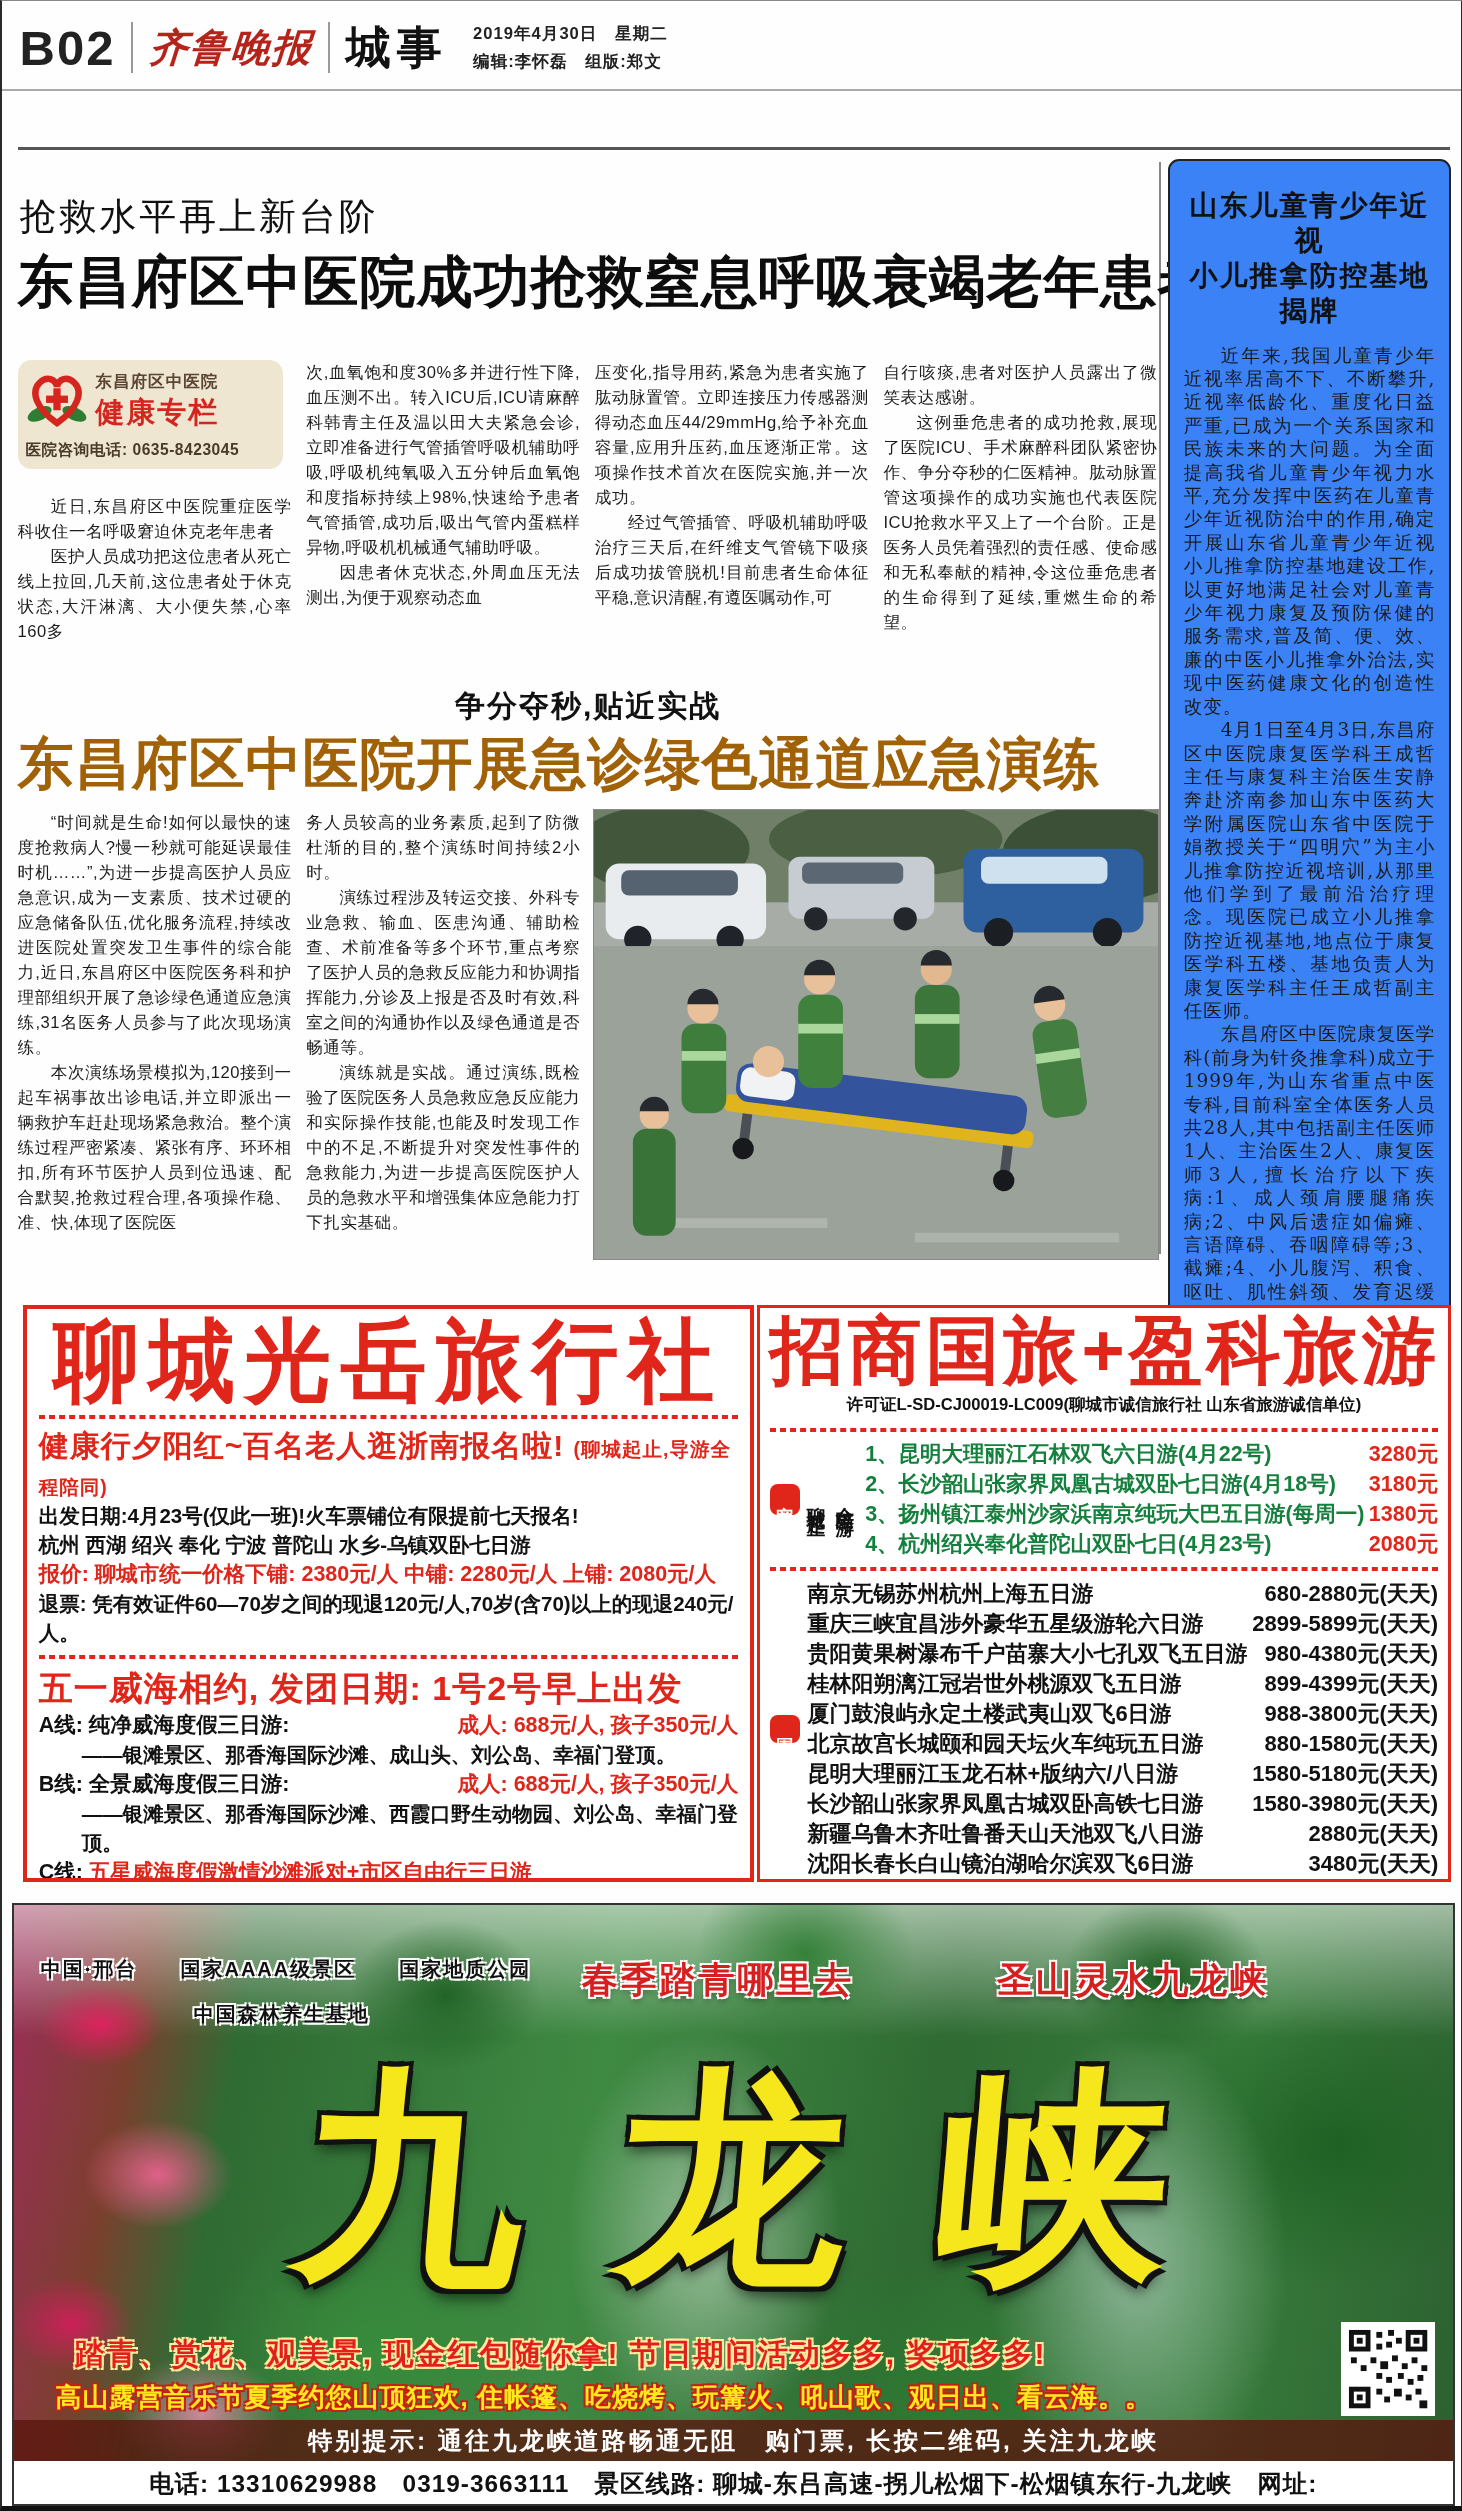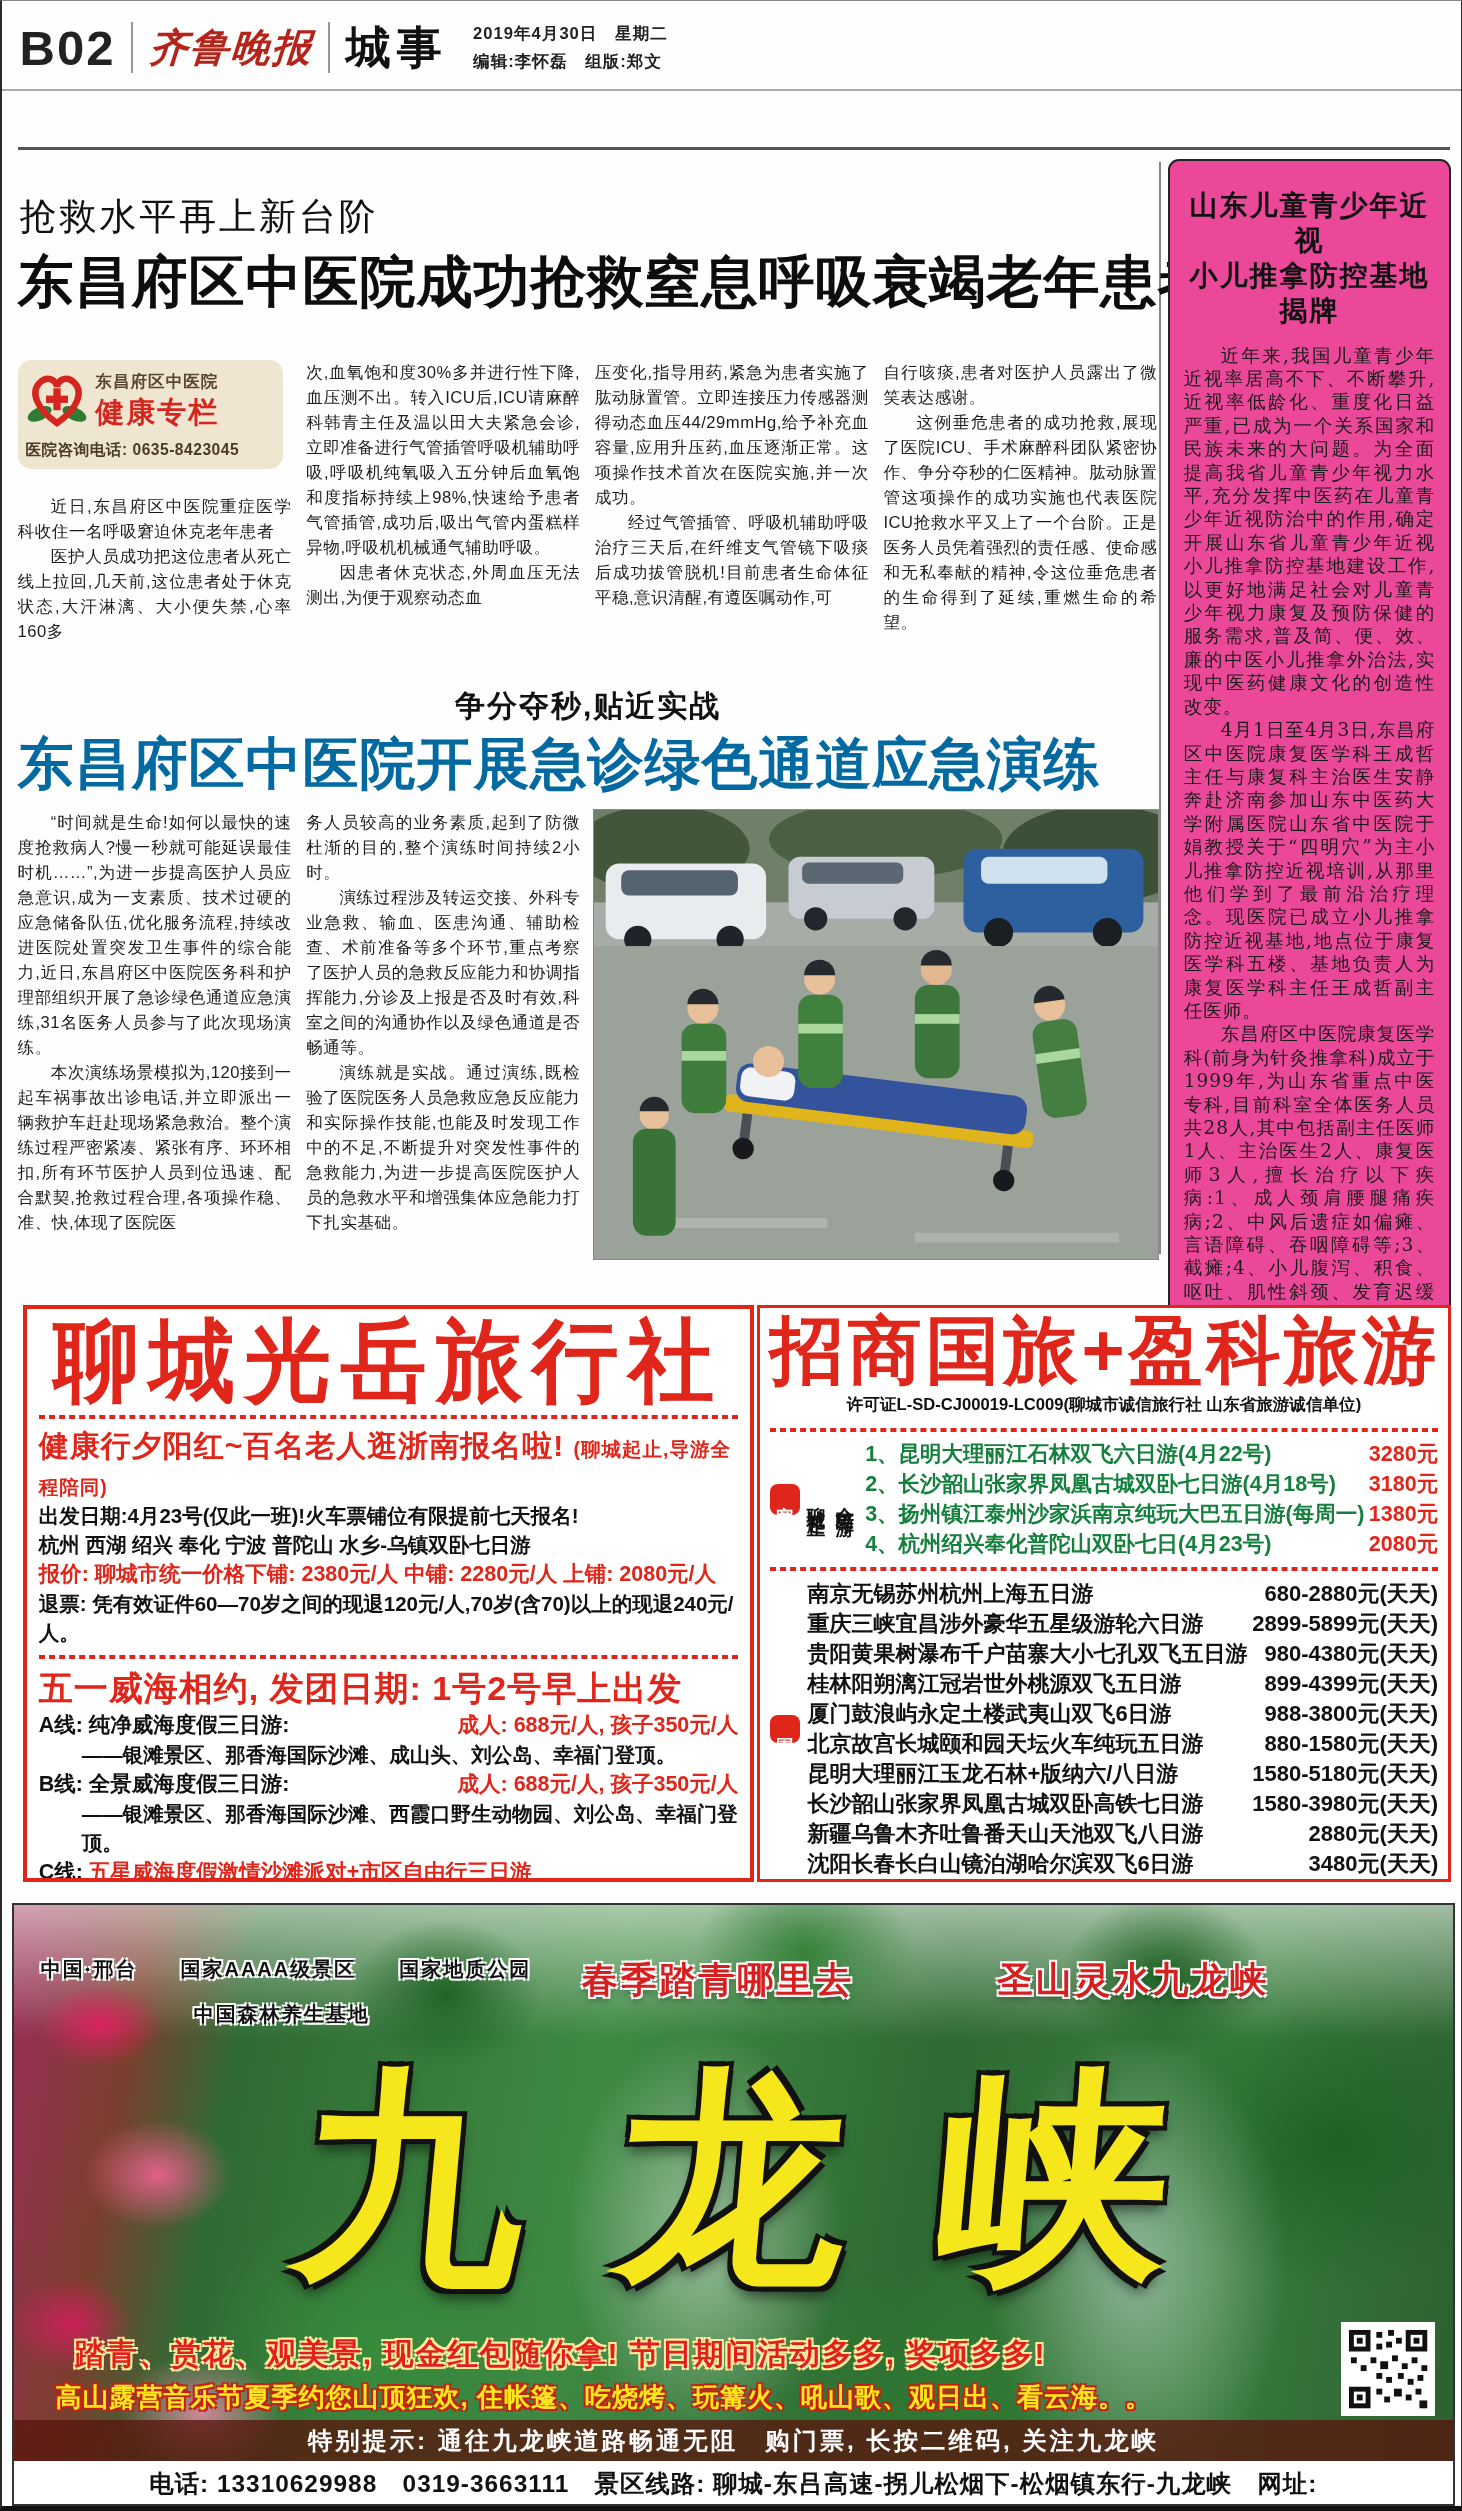--- a/index.html
+++ b/index.html
@@ -20,21 +20,21 @@
   .dateblock { display:flex; flex-direction:column; gap:5.9px; margin-left:9.8px; }
   .dateblock div { font-size:16.6px; font-weight:700; color:#222; letter-spacing:1px; }
   #header-rule { position:absolute; left:0; top:88px; width:100%; height:2px; background:#aaa; }
   #content-rule { position:absolute; left:15.6px; top:146px; width:1432px; height:2.9px; background:#555; }
   #col-rule { position:absolute; left:1157px; top:161px; width:2px; height:1092px; background:#888; }
 
   
   .kicker1 { position:absolute; left:17.6px; top:191px; font-size:37px; font-weight:400; color:#111; letter-spacing:2.9px;text-align:right; }
   .headline1 { position:absolute; left:15.6px; top:244px; width:1141px; font-size:56px; font-weight:900; color:#0d0d0d; letter-spacing:1px; white-space:nowrap; }
   .kicker2 { position:absolute; left:15.6px; top:685px; width:1141px; text-align:center; font-size:30px; font-weight:800; color:#111; letter-spacing:2px; }
-  .headline2 { position:absolute; left:15.6px; top:726px; width:1141px; font-size:56px; font-weight:900; color:#0369a1; letter-spacing:1px; white-space:nowrap; }
+  .headline2 { position:absolute; left:15.6px; top:726px; width:1141px; font-size:56px; font-weight:900; color:#a16207; letter-spacing:1px; white-space:nowrap; }
   .body-cols { position:absolute; display:flex; gap:14.6px; }
   #a1-body { left:15.6px; top:359px; width:1141px; height:307px; }
   #a2-body { left:15.6px; top:809px; width:564px; height:458px; }
   .col { width:274px; overflow:hidden; }
   .col p { font-size:16.6px; line-height:25px; color:#1c1c1c; text-align:justify; text-indent:2em; letter-spacing:0.5px; }
 
   
   #logo-box { width:265px; height:109px; background:#efe6d2; border-radius:13.7px; padding:7.8px 9.8px 5.9px 7.8px; margin-bottom:25px;
     display:flex; flex-wrap:wrap; align-items:center; }
   #logo-box .mark { width:64px; height:64px; flex:0 0 64px; }
@@ -42,21 +42,21 @@
   .hosp-name { font-size:16.6px; font-weight:800; color:#5a4632; letter-spacing:1px; }
   .col-name { font-family:"DejaVu Serif", serif; font-size:29px; font-weight:900; color:#d4261f; letter-spacing:2px; }
   .logo-phone { width:100%; font-size:15.6px; font-weight:800; color:#4a3b28; margin-top:2px; letter-spacing:0.5px; }
 
   
   #photo { position:absolute; left:591px; top:808px; width:566px; height:451px; border:1px solid #8a8a8a; background:#9aa49b; }
   #photo svg { display:block; width:100%; height:100%; }
 
   
   #sidebar { position:absolute; left:1166px; top:158px; width:283px; height:1206px;
-    border:2.9px solid #222; border-radius:11px; padding:27px 13.7px 9.8px 13.7px; overflow:hidden; background:#ec4899; }
+    border:2.9px solid #222; border-radius:11px; padding:27px 13.7px 9.8px 13.7px; overflow:hidden; background:#3b82f6; }
   .sb-title { text-align:center; font-size:28px; font-weight:900; color:#111; letter-spacing:2px; line-height:35px; }
   .sb-body { margin-top:15.6px; }
   .sb-body p { font-family:"DejaVu Serif", serif; font-size:18.5px; line-height:23.4px; letter-spacing:1px;
     color:#1a1a1a; text-align:justify; text-indent:2em; }
 
   
   .red { color:#e0261a; }
   .dashed { border-top:2px dashed #e0261a; border-bottom:2px dashed #e0261a; height:5.9px; margin:7.8px 0; }
   
   #ad-left { position:absolute; left:21px; top:1304px; width:731px; height:577px; border:4.9px solid #e0261a;

